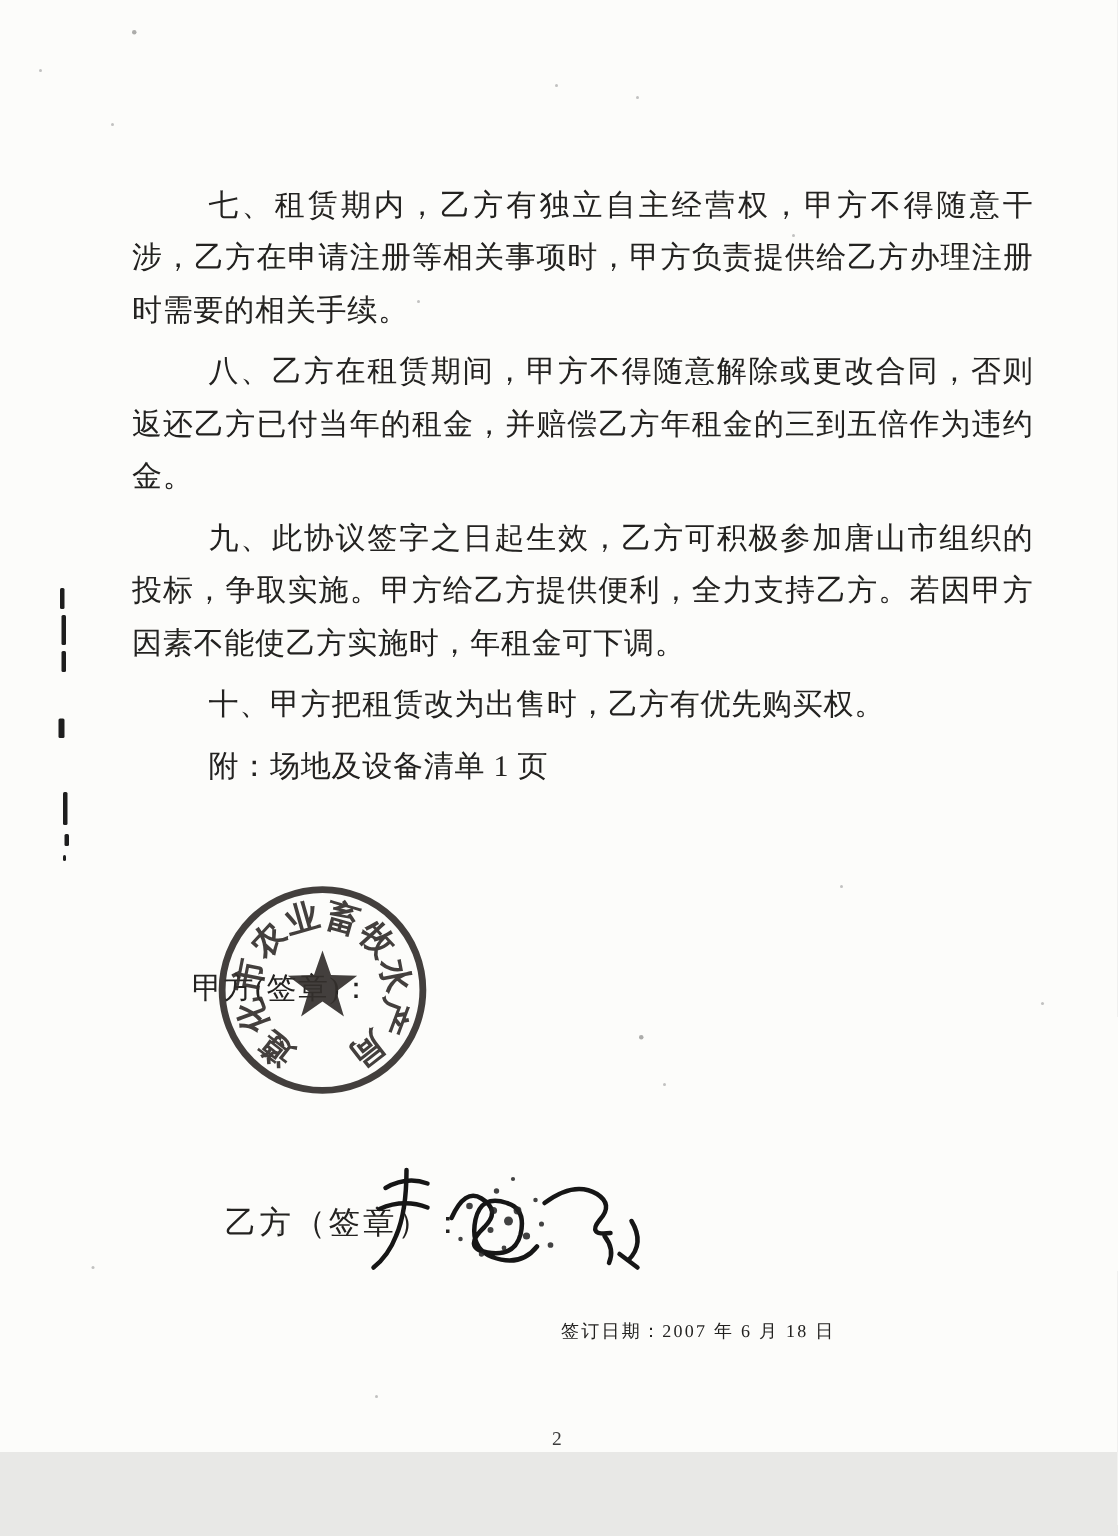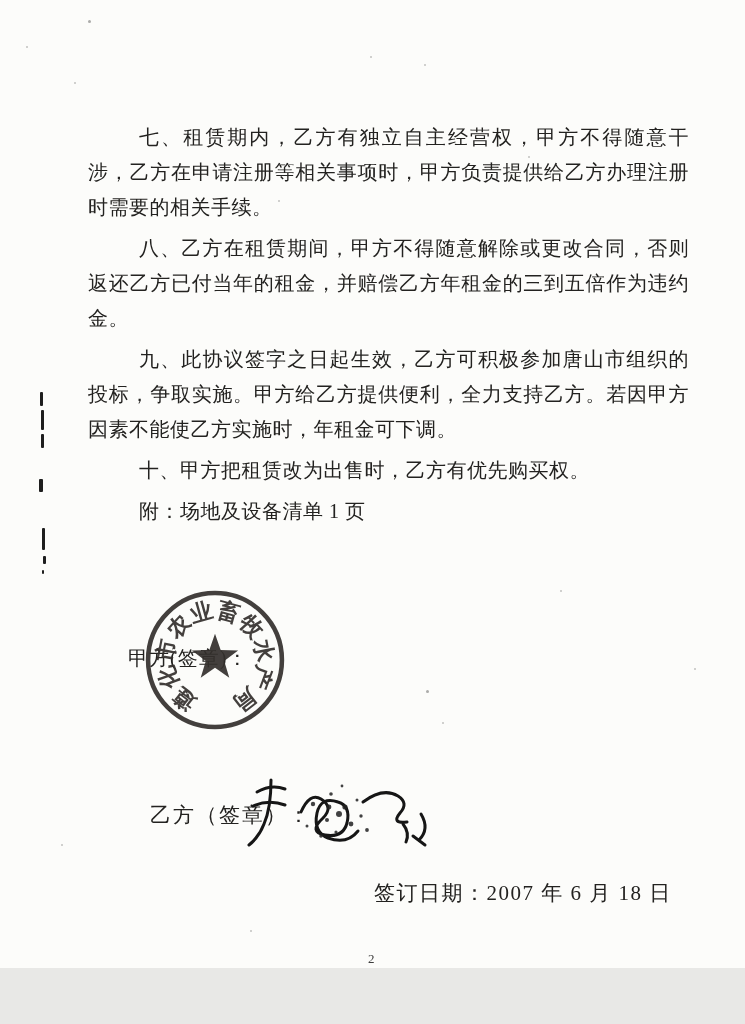--- a/index.html
+++ b/index.html
@@ -16,21 +16,21 @@
   .body-text{
     position:absolute;left:88px;top:120px;width:601px;
     font-size:20px;line-height:35px;letter-spacing:0.5px;
     text-align:justify;
   }
   .body-text p{margin:0 0 6px 0;text-indent:2.55em;}
   .body-text p.attachment{margin-top:2px;}
   
   .party-a-line{position:absolute;left:128px;top:645px;font-size:20px;letter-spacing:1px;}
   .party-b-line{position:absolute;left:130px;top:801px;font-size:21px;letter-spacing:2px;margin-left:20px;}
-  .date-line{position:absolute;left:374px;top:879px;font-size:21px;letter-spacing:1.5px;}
+  .date-line{position:absolute;left:374px;top:879px;font-size:12px;letter-spacing:1.5px;}
   .page-number{position:absolute;left:368px;top:951px;font-size:13px;color:#3c3c3c;}
   
   .stamp{position:absolute;left:142px;top:587px;width:146px;height:146px;opacity:0.92;}
   .ring-char{font-size:22px;font-weight:bold;text-anchor:middle;dominant-baseline:central;
              font-family:"Liberation Serif","DejaVu Serif",serif;}
   
   .signature{position:absolute;left:243px;top:774px;width:200px;height:85px;}
   
   .artifact{position:absolute;background:#1e1e1e;border-radius:1px;}
   .speck{position:absolute;width:3px;height:3px;background:#6a6a68;border-radius:50%;opacity:.55;}

